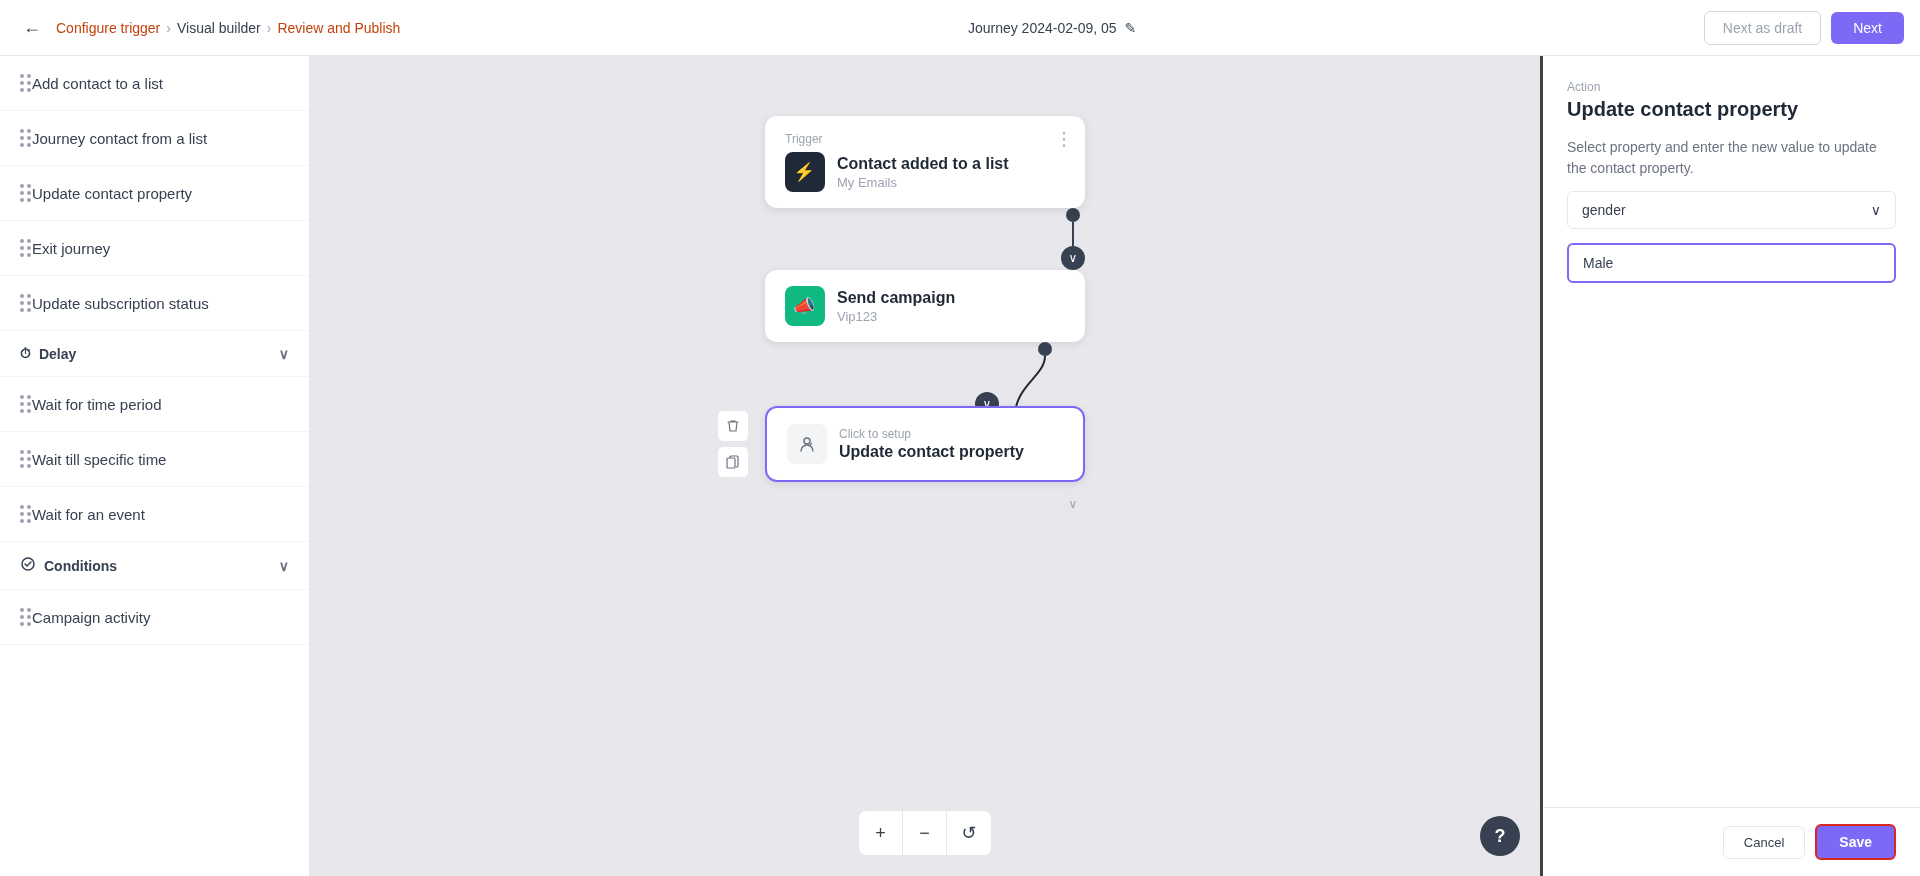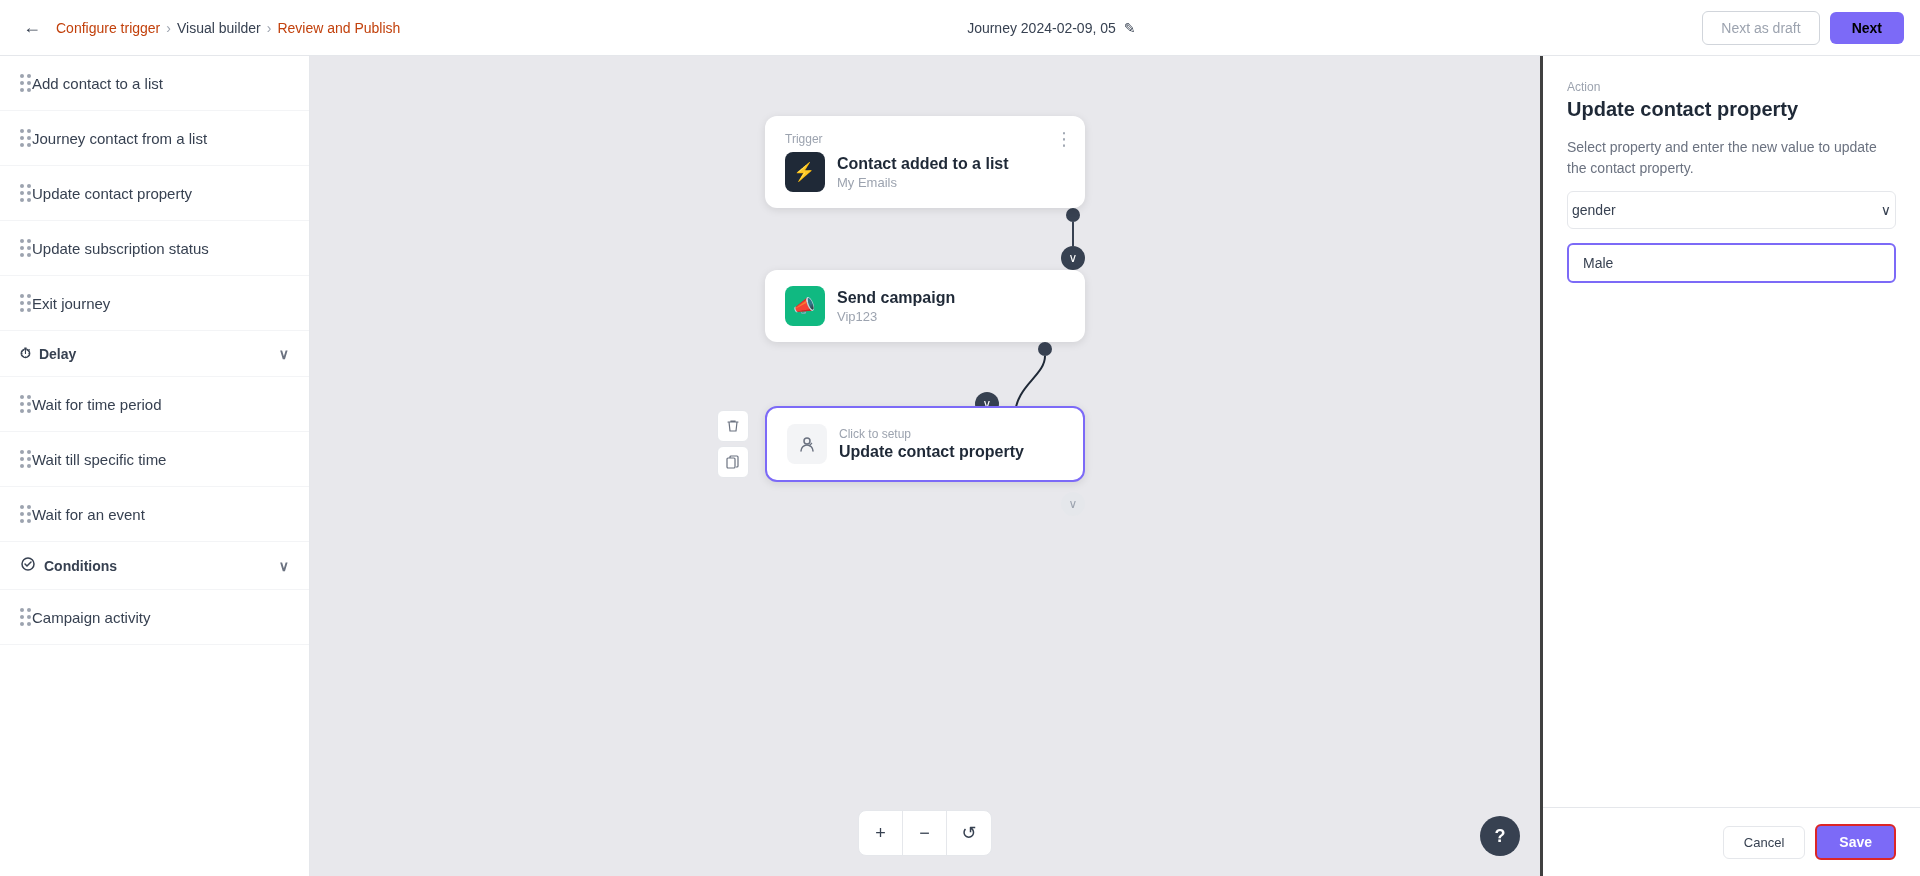--- a/index.html
+++ b/index.html
@@ -30,21 +30,21 @@
     .breadcrumb-sep { color: #9ca3af; }
     .header-center { display: flex; align-items: center; gap: 8px; font-size: 14px; color: #374151; }
     .edit-icon { cursor: pointer; color: #374151; }
     .header-right { display: flex; align-items: center; gap: 10px; }
     .btn-draft {
       padding: 8px 18px; border-radius: 6px; border: 1px solid #d1d5db;
       background: #fff; color: #9ca3af; font-size: 14px; cursor: pointer;
     }
     .btn-next {
       padding: 8px 22px; border-radius: 6px; border: none;
-      background: #7c6af7; color: #000000; font-size: 14px; font-weight: 700; cursor: pointer;
+      background: #7c6af7; color: #ffffff; font-size: 14px; font-weight: 400; cursor: pointer;
     }
 
     
     .main { display: flex; flex: 1; overflow: hidden; }
 
     
     .sidebar {
       width: 310px;
       background: #fff;
       border-right: 1px solid #e5e7eb;
@@ -172,21 +172,21 @@
       background: #fff;
       border-left: 3px solid #404040;
       display: flex; flex-direction: column;
       flex-shrink: 0;
     }
     .panel-body { padding: 24px; flex: 1; }
     .panel-section-label { font-size: 12px; color: #9ca3af; margin-bottom: 4px; }
     .panel-title { font-size: 20px; font-weight: 700; color: #1f2937; margin-bottom: 16px; }
     .panel-desc { font-size: 14px; color: #6b7280; margin-bottom: 12px; line-height: 1.5; }
     .panel-select {
-      width: 100%; padding: 10px 4px; border: 1px solid #e5e7eb;
+      width: 100%; padding: 10px 14px; border: 1px solid #e5e7eb;
       border-radius: 6px; font-size: 14px; color: #374151;
       background: #fff; cursor: pointer;
       display: flex; align-items: center; justify-content: space-between;
       margin-bottom: 14px;
     }
     .panel-input {
       width: 100%; padding: 10px 14px; border: 2px solid #7c6af7;
       border-radius: 6px; font-size: 14px; color: #374151;
       outline: none;
     }
@@ -271,32 +271,32 @@
     </div>
     <div class="sidebar-item">
       <div class="drag-dots">
         <div class="drag-dot"></div>
           <div class="drag-dot"></div>
         <div class="drag-dot"></div>
           <div class="drag-dot"></div>
         <div class="drag-dot"></div>
           <div class="drag-dot"></div>
       </div>
+      <span>Exit journey</span>
+    </div>
+    <div class="sidebar-item">
+      <div class="drag-dots">
+        <div class="drag-dot"></div>
+          <div class="drag-dot"></div>
+        <div class="drag-dot"></div>
+          <div class="drag-dot"></div>
+        <div class="drag-dot"></div>
+          <div class="drag-dot"></div>
+      </div>
       <span>Update subscription status</span>
-    </div>
-    <div class="sidebar-item">
-      <div class="drag-dots">
-        <div class="drag-dot"></div>
-          <div class="drag-dot"></div>
-        <div class="drag-dot"></div>
-          <div class="drag-dot"></div>
-        <div class="drag-dot"></div>
-          <div class="drag-dot"></div>
-      </div>
-      <span>Exit journey</span>
     </div>
 
     <div class="section-header">
       <div class="icon">
         <span>⏱</span>
         <span>Delay</span>
       </div>
       <span class="chevron-down">∨</span>
     </div>
     <div class="sidebar-item">

